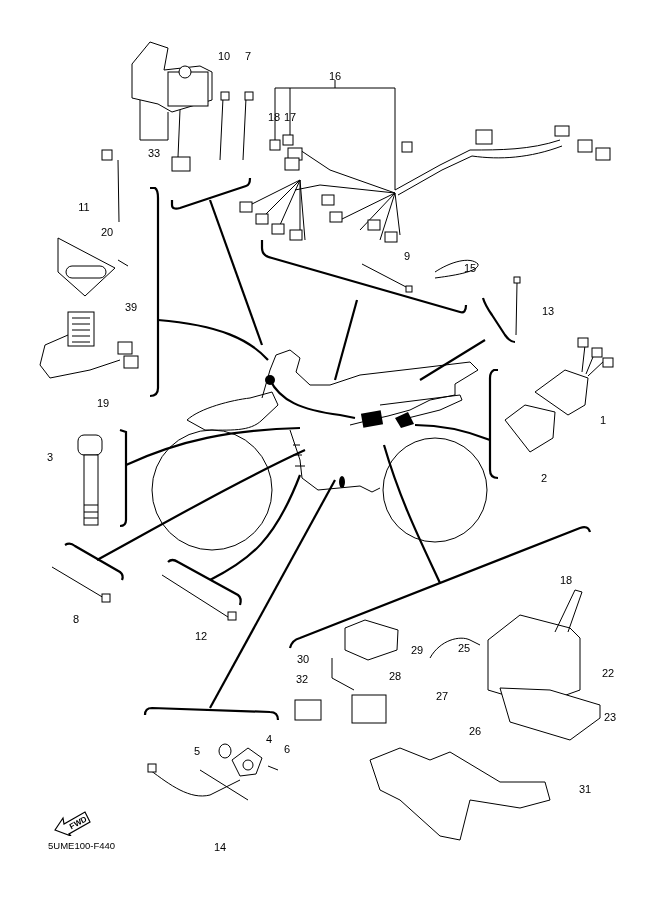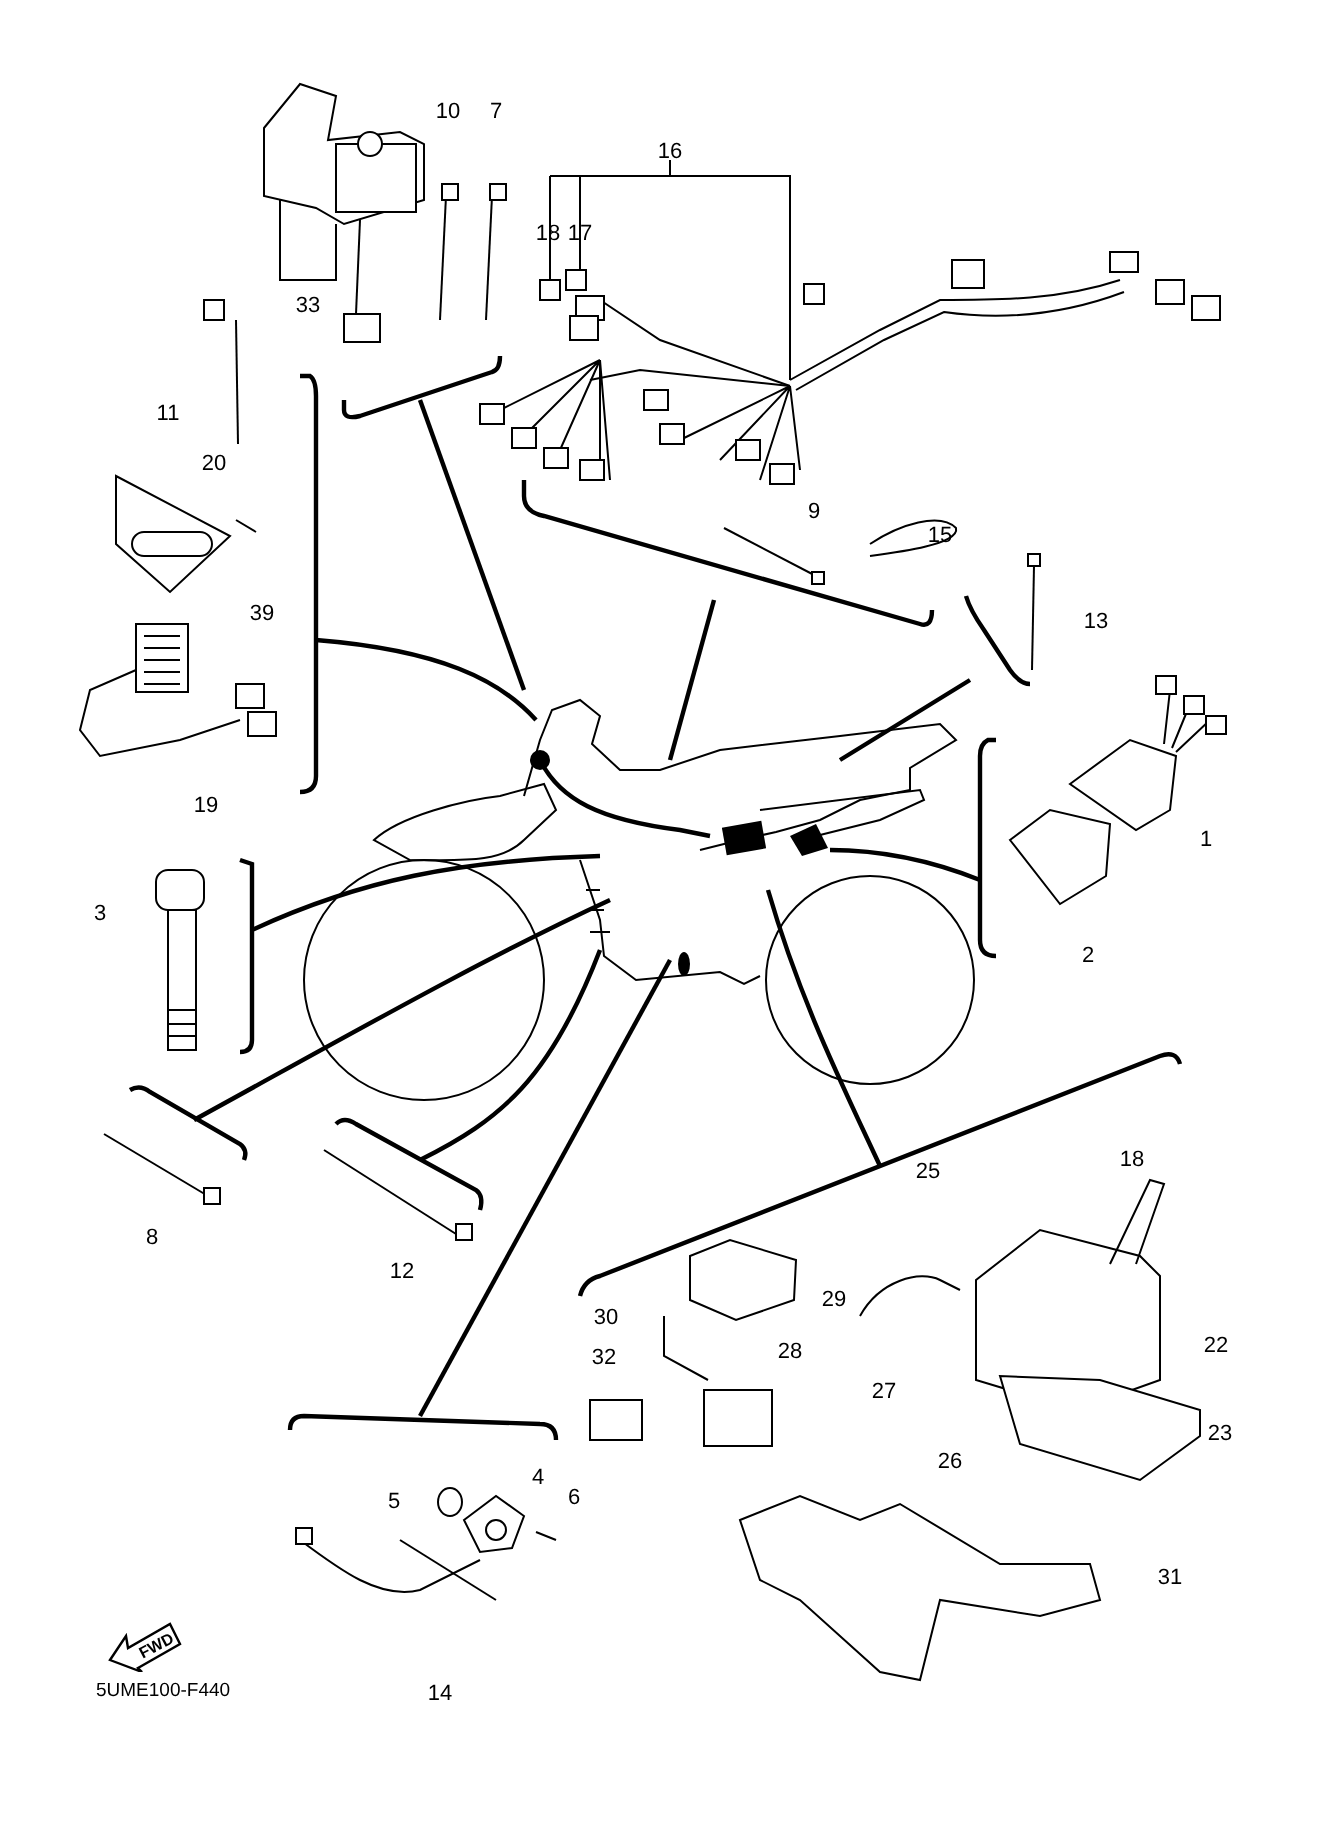--- a/index.html
+++ b/index.html
@@ -189,21 +189,21 @@
     <div class="callout" style="left: 470px; top: 232px; margin-top: 36px;">15</div>
     <div class="callout" style="left: 335px; top: 76px;">16</div>
     <div class="callout" style="left: 290px; top: 117px;">17</div>
     <div class="callout" style="left: 274px; top: 117px;">18</div>
     <div class="callout" style="left: 103px; top: 403px;">19</div>
     <div class="callout" style="left: 107px; top: 232px;">20</div>
     <div class="callout" style="left: 131px; top: 307px;">39</div>
     <div class="callout" style="left: 608px; top: 673px;">22</div>
     <div class="callout" style="left: 610px; top: 717px; text-align: right;">23</div>
     <div class="callout" style="left: 566px; top: 580px;">18</div>
-    <div class="callout" style="left: 464px; top: 586px;">25</div>
+    <div class="callout" style="left: 464px; top: 648px;">25</div>
     <div class="callout" style="left: 475px; top: 731px;">26</div>
     <div class="callout" style="left: 442px; top: 696px;">27</div>
     <div class="callout" style="left: 395px; top: 676px; text-align: center;">28</div>
     <div class="callout" style="left: 417px; top: 650px;">29</div>
     <div class="callout" style="left: 303px; top: 659px;">30</div>
     <div class="callout" style="left: 585px; top: 789px;">31</div>
     <div class="callout" style="left: 302px; top: 679px;">32</div>
     <div class="callout" style="left: 154px; top: 153px;">33</div>
   </div>
 

